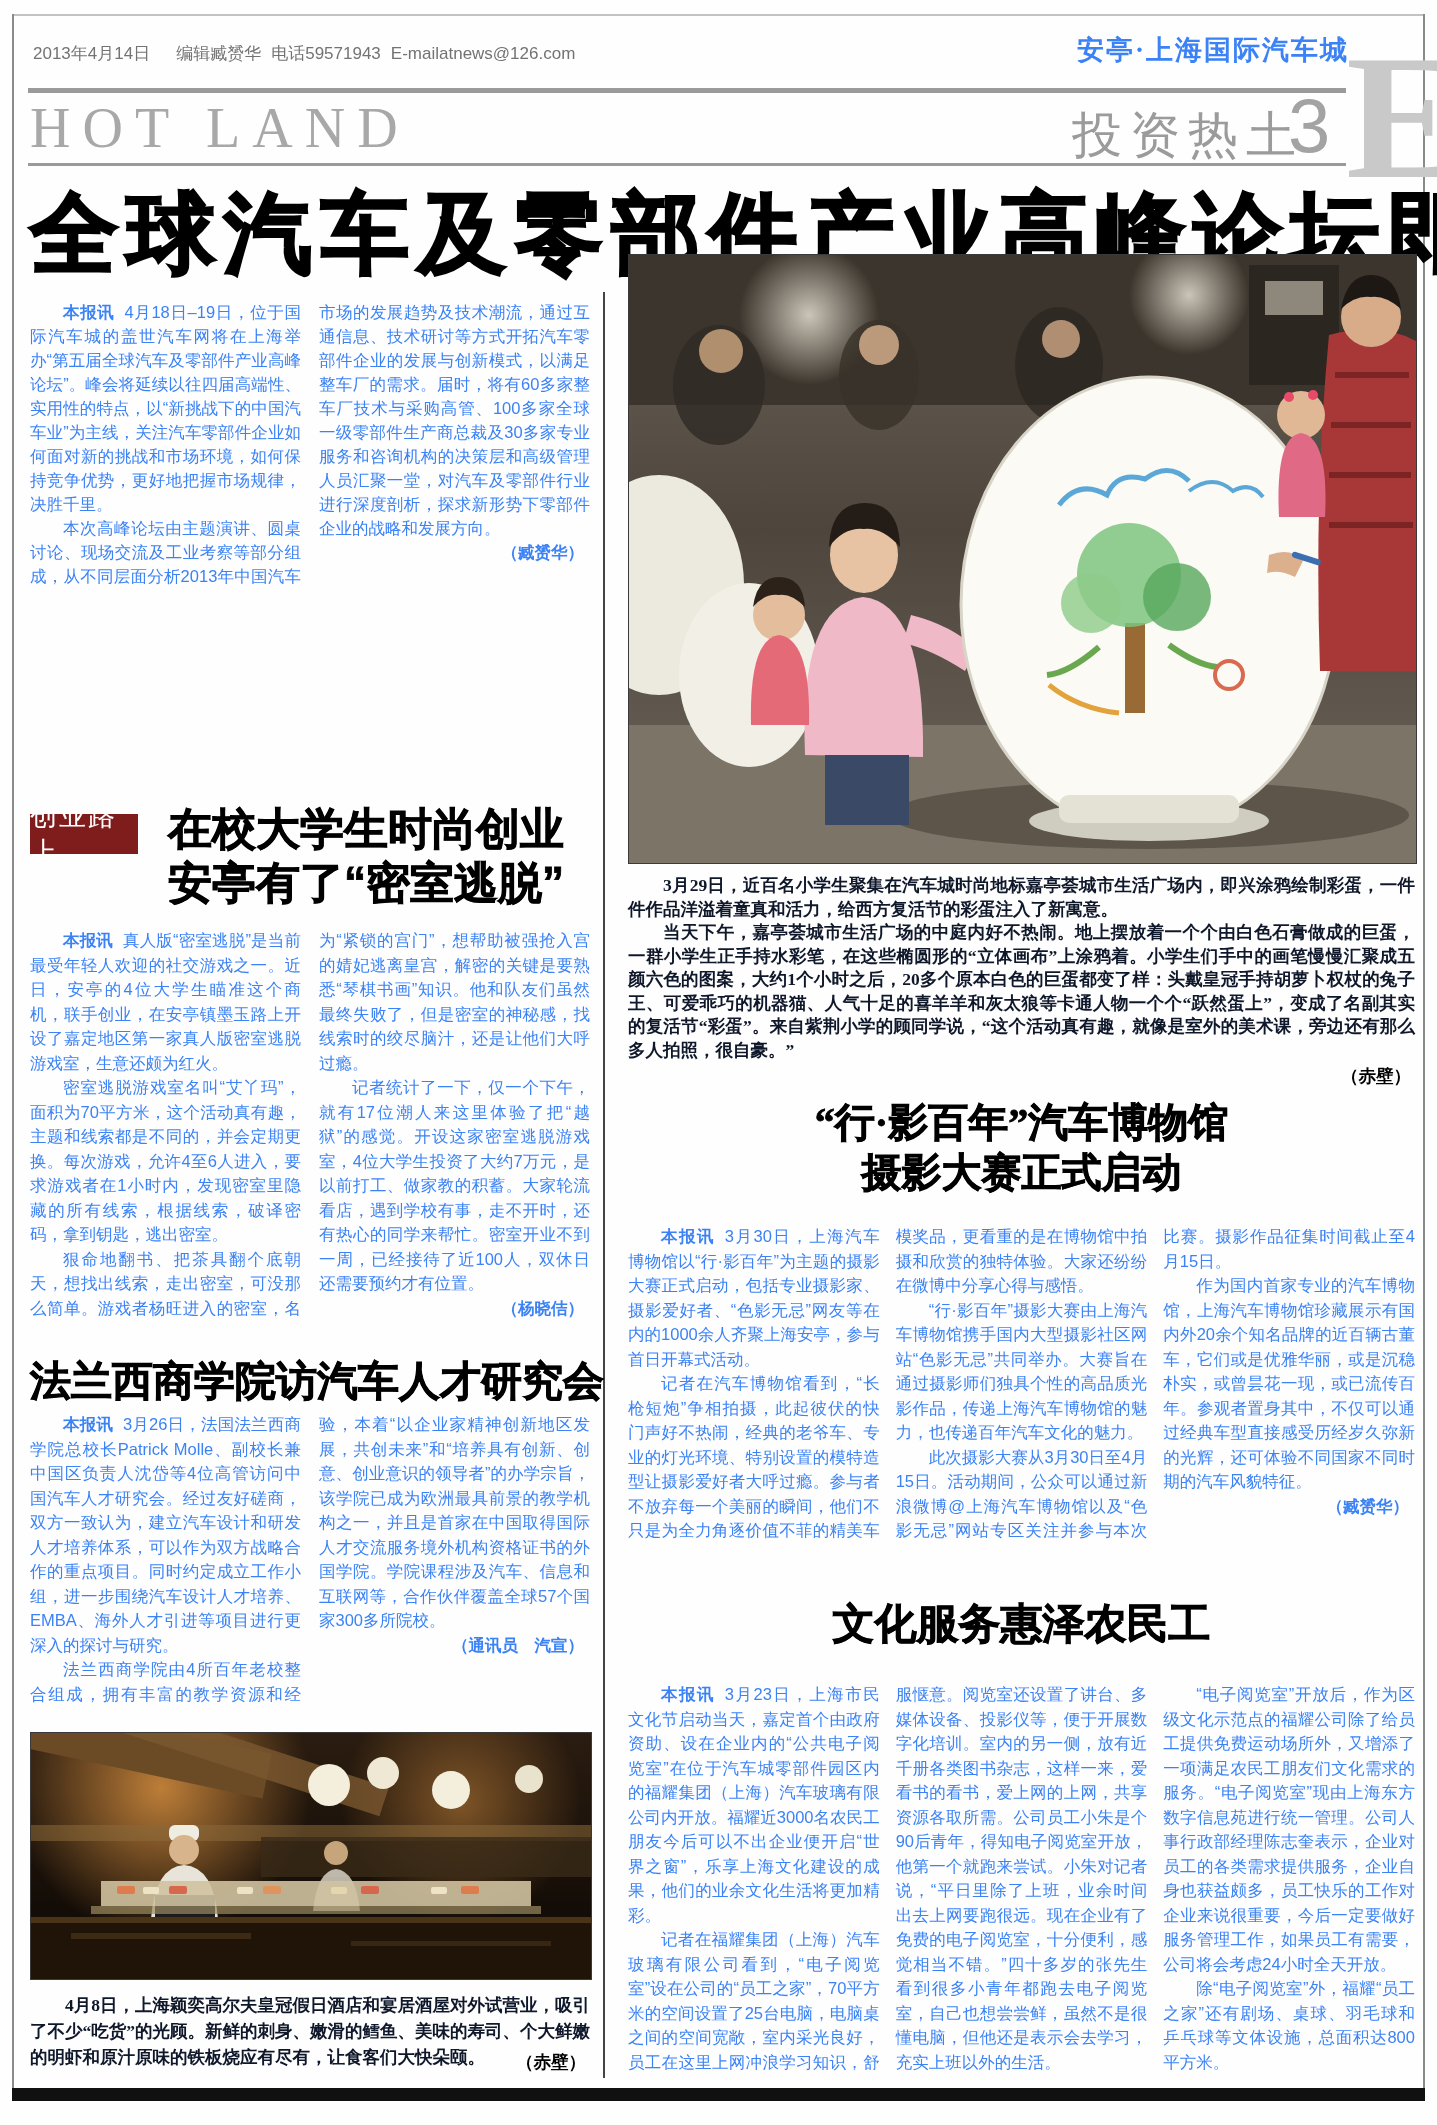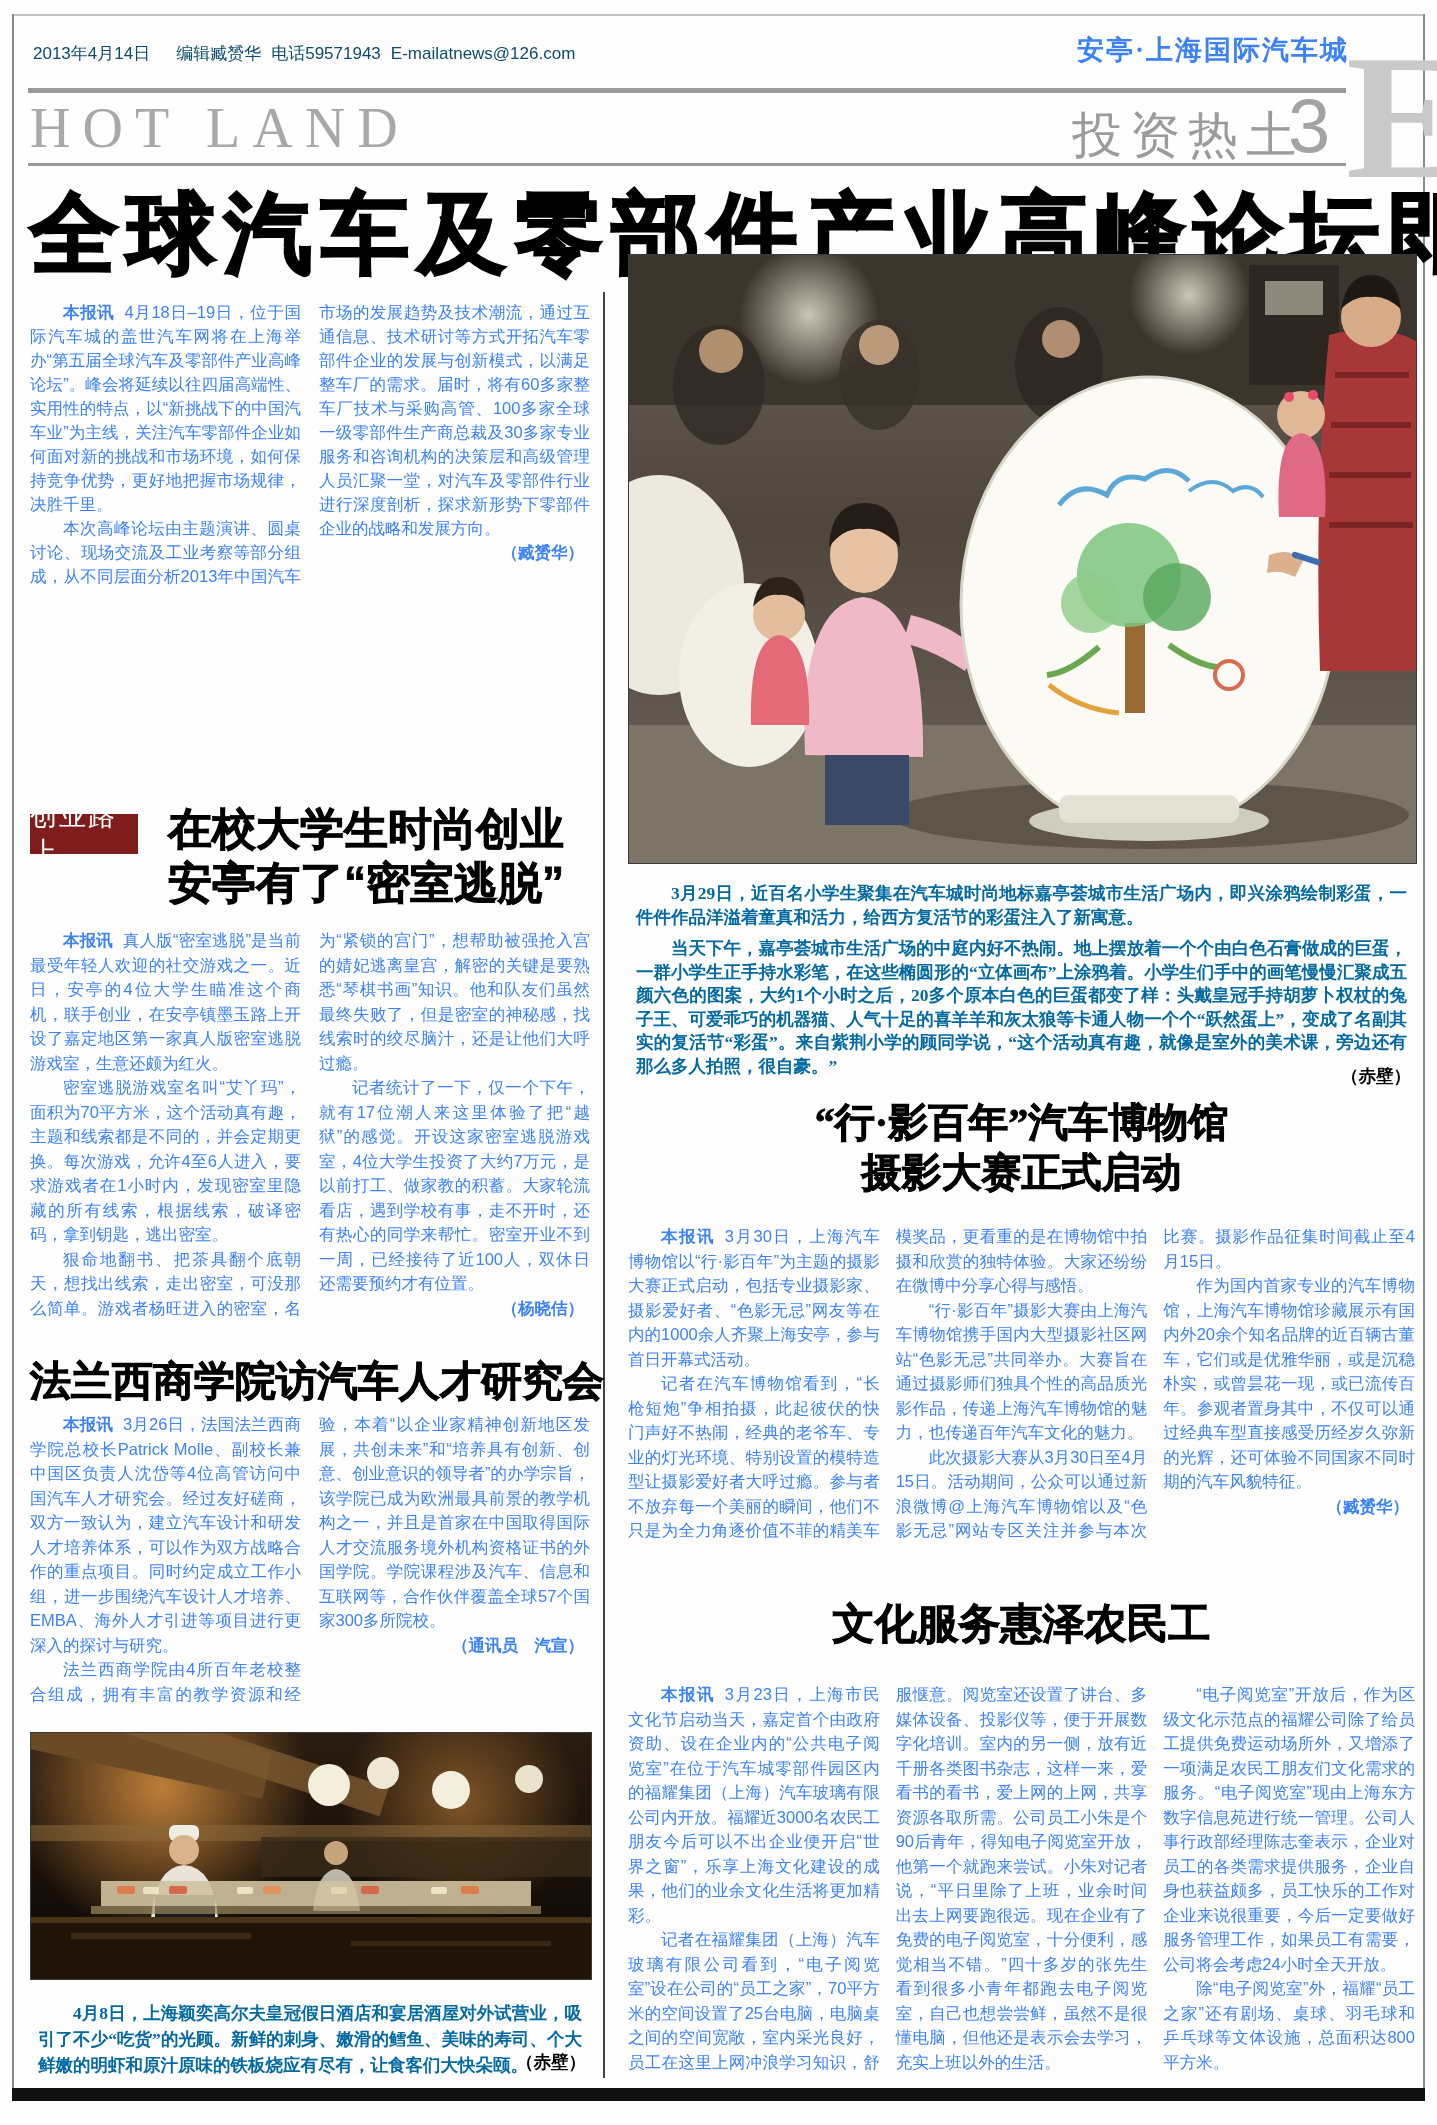--- a/index.html
+++ b/index.html
@@ -2,21 +2,21 @@
 <html><head>
 <meta charset="utf-8">
 <style>
   html,body{margin:0;padding:0;background:#e8e8e8;}
   #page{position:relative;width:1437px;height:2125px;margin:0 auto;background:#fefefe;
         font-family:"Liberation Sans",sans-serif;overflow:hidden;}
   .abs{position:absolute;}
   
   .frame{background:#9a9a9a;}
   
-  .issue-info{font-size:17px;color:#0c4a6e;display:flex;align-items:baseline;white-space:nowrap;}
+  .issue-info{font-size:17px;color:#737373;display:flex;align-items:baseline;white-space:nowrap;}
   .issue-info span{display:inline-block;}
   .section-name{font-family:"Liberation Serif",serif;font-weight:700;font-size:27px;color:#3b82f6;
                 letter-spacing:2px;white-space:nowrap;}
   .masthead{font-family:"Liberation Serif",serif;font-size:56px;color:#a8a8a8;letter-spacing:12px;
             font-weight:400;white-space:nowrap;}
   .section-title{font-family:"Liberation Serif",serif;font-size:50px;color:#9b9b9b;letter-spacing:8px;white-space:nowrap;}
   .page-num{font-size:76px;color:#a3a3a3;font-weight:500;}
   .edition-letter{font-family:"Liberation Serif",serif;font-size:178px;line-height:1;color:#c9c9c9;font-weight:700;}
   
   .main-headline{font-size:88px;font-weight:900;color:#000;letter-spacing:9px;white-space:nowrap;
@@ -31,22 +31,22 @@
   
   .art-title{font-weight:800;color:#000;text-align:center;-webkit-text-stroke:0.8px #000;}
   .escape-title{font-size:44px;line-height:54px;}
   .school-title{font-size:41px;line-height:46px;}
   .museum-title{font-size:40px;line-height:50px;font-family:Liberation Serif, serif;}
   .culture-title{font-size:42px;line-height:48px;}
   
   .tag{background:#7f1d1d;color:#fff;font-size:27px;font-weight:400;letter-spacing:2px;
        display:flex;align-items:center;justify-content:center;}
   
-  .caption p{margin:8px;text-indent:2em;text-align:justify;font-family:"Liberation Serif",serif;
-             font-weight:700;font-size:17.5px;color:#0369a1;}
+  .caption p{margin:0;text-indent:2em;text-align:justify;font-family:"Liberation Serif",serif;
+             font-weight:700;font-size:17.5px;color:#0f172a;}
   .egg-cap p{line-height:23.5px;}
   .sushi-cap p{line-height:26px;}
   .cap-sig{position:absolute;right:4px;bottom:0;font-family:"Liberation Serif",serif;font-weight:700;
            font-size:17.5px;color:#000;}
   .photo{border:1px solid #3a3a3a;overflow:hidden;background:#2c2620;}
   .vert-divider{background:#444;}
 </style>
 </head>
 <body>
 

